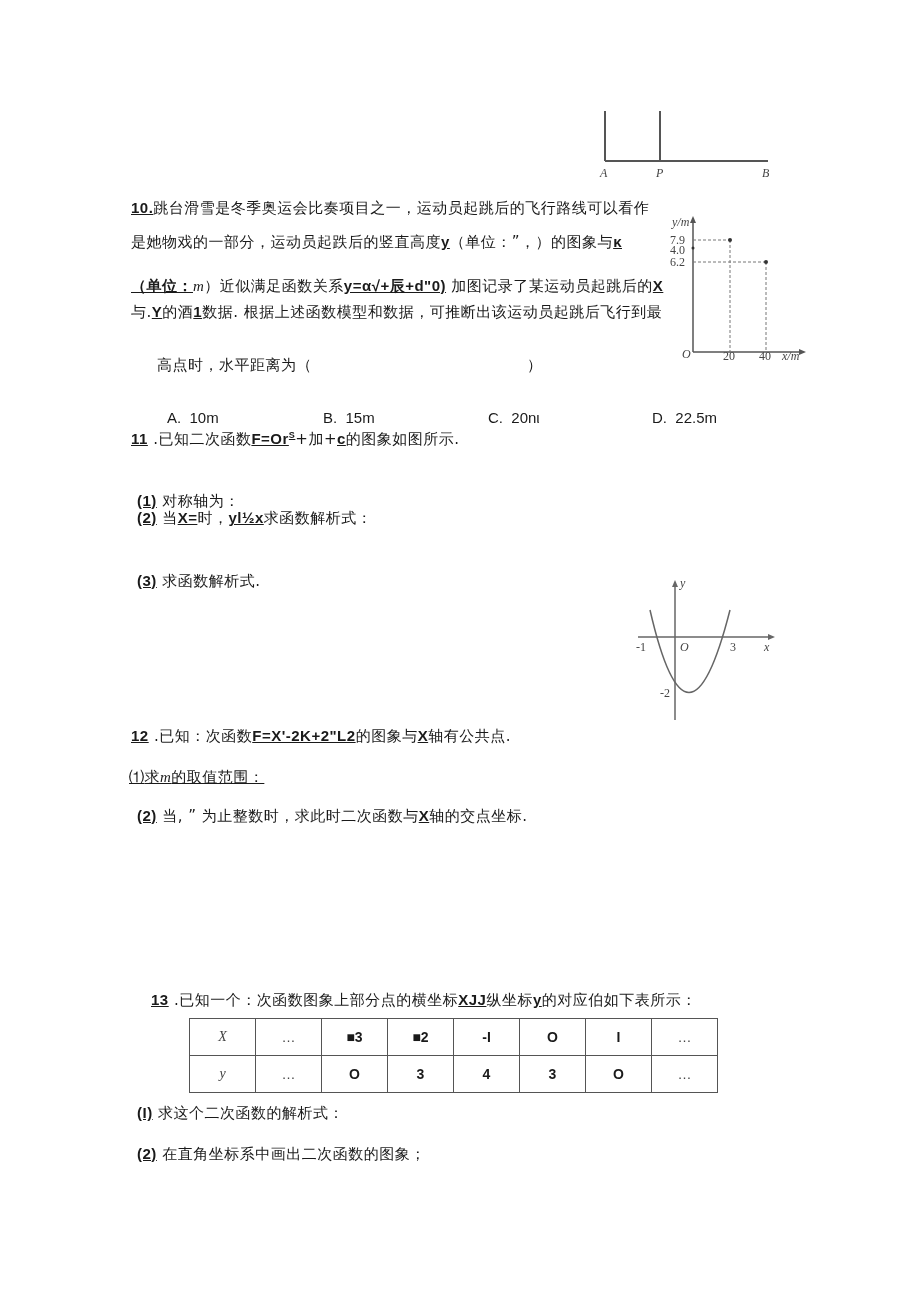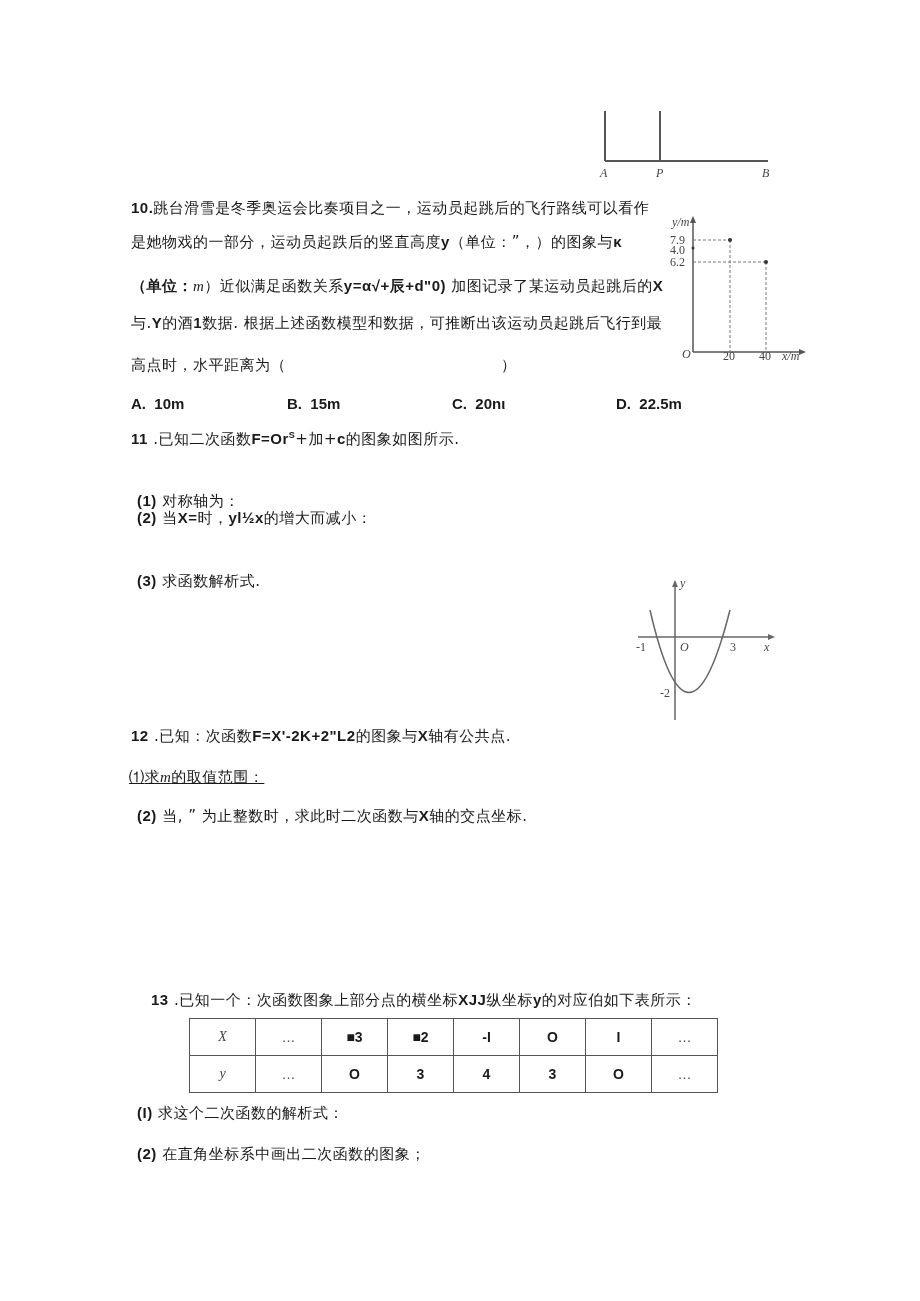--- a/index.html
+++ b/index.html
@@ -1,21 +1,21 @@
 <!DOCTYPE html>
 <html><head>
 <meta charset="utf-8">
 <style>
   html, body { margin: 0; padding: 0; background: #ffffff; }
   body { width: 920px; height: 1301px; position: relative; overflow: hidden;
          font-family: "DejaVu Sans", "Liberation Sans", sans-serif; color: #1a1a1a; }
   .line { position: absolute; left: 131px; font-size: 15px; line-height: 20px; white-space: nowrap; letter-spacing: 0.5px; }
-  .b { font-weight: bold; font-family: "Liberation Sans", "DejaVu Sans", sans-serif; }
+  .b { font-weight: bold; font-family: "Liberation Sans", "DejaVu Sans", sans-serif; text-decoration: underline; }
   .serif-i { font-family: "Liberation Serif", "DejaVu Serif", serif; font-style: italic; }
-  .opt { position: absolute; top: 395px; font-size: 15px; font-weight: bold; font-family: "Liberation Sans", sans-serif; }
+  .opt { position: absolute; top: 409px; font-size: 15px; font-weight: normal; font-family: "Liberation Sans", sans-serif; margin-left: 36px; }
   .fig { position: absolute; }
   table.data { position: absolute; left: 189px; top: 1018px; border-collapse: collapse; }
   table.data td { border: 1px solid #555; width: 65px; height: 36px; text-align: center;
                   font-size: 14px; font-weight: bold; font-family: "Liberation Sans", sans-serif; padding: 0; }
   table.data td.hdr { font-weight: normal; font-family: "Liberation Serif", serif; font-style: italic; color: #444; }
   table.data td.dots { font-weight: normal; color: #444; }
   .fig-label { font-family: "Liberation Serif", "DejaVu Serif", serif; font-style: italic; font-size: 12px; fill: #444; }
   .fig-num { font-family: "Liberation Serif", "DejaVu Serif", serif; font-size: 12px; fill: #444; }
 </style>
 </head>
@@ -32,24 +32,24 @@
 
 <div class="line" style="top:198px;">
   <span class="b">10.</span><span>跳台滑雪是冬季奥运会比奏项目之一，运动员起跳后的飞行路线可以看作</span>
 </div>
 <div class="line" style="top:232px;">
   <span>是她物戏的一部分，运动员起跌后的竖直高度</span><span class="b">y</span><span>（单位：”，）的图象与</span><span class="b">κ</span>
 </div>
 <div class="line" style="top:276px;">
   <span class="b">（单位：</span><span class="serif-i">m</span><span>）近似满足函数关系</span><span class="b">y=α√+辰+d"0)</span><span> 加图记录了某运动员起跳后的</span><span class="b">X</span>
 </div>
-<div class="line" style="top:313px;">
+<div class="line" style="top:302px;">
   <span>与.</span><span class="b">Y</span><span>的酒</span><span class="b">1</span><span>数据. 根据上述函数模型和数据，可推断出该运动员起跳后飞行到最</span>
 </div>
-<div class="line" style="top:355px;">
+<div class="line" style="top:355px;margin-left:26px;">
   <span>高点时，水平距离为（</span><span style="display:inline-block; width:215px;"></span><span>）</span>
 </div>
 
 <svg class="fig" style="left:670px; top:212px;" width="150" height="155">
   <line x1="23" y1="140" x2="23" y2="8" stroke="#555" stroke-width="1.5"></line>
   <polygon points="23,4 20,11 26,11" fill="#555"></polygon>
   <line x1="23" y1="140" x2="132" y2="140" stroke="#555" stroke-width="1.5"></line>
   <polygon points="136,140 129,137 129,143" fill="#555"></polygon>
   <line x1="23" y1="28" x2="60" y2="28" stroke="#777" stroke-dasharray="3,2"></line>
   <line x1="60" y1="28" x2="60" y2="140" stroke="#777" stroke-dasharray="3,2"></line>
@@ -73,21 +73,21 @@
 <div class="opt" style="left:452px;"><span>C.</span>&nbsp;&nbsp;<span>20nι</span></div>
 <div class="opt" style="left:616px;text-align:center;"><span>D.</span>&nbsp;&nbsp;<span>22.5m</span></div>
 
 <div class="line" style="top:425px;text-align:right;">
   <span class="b">11</span><span> .已知二次函数</span><span class="b">F=Or</span><sup class="b" style="font-size:9px;">S</sup><span>+加+</span><span class="b">c</span><span>的图象如图所示.</span>
 </div>
 <div class="line" style="left:137px; top:491px;">
   <span class="b">(1)</span> <span>对称轴为：</span>
 </div>
 <div class="line" style="left:137px; top:508px;">
-  <span class="b">(2)</span> <span>当</span><span class="b">X=</span><span>时，</span><span class="b">yl½x</span><span>的增大而减小：</span>
+  <span class="b">(2)</span> <span>当</span><span class="b">X=</span><span>时，</span><span class="b">yl½x</span><span>求函数解析式：</span>
 </div>
 <div class="line" style="left:137px; top:571px;">
   <span class="b">(3)</span> <span>求函数解析式.</span>
 </div>
 
 <svg class="fig" style="left:630px; top:575px;" width="150" height="150">
   <line x1="45" y1="145" x2="45" y2="10" stroke="#666" stroke-width="1.5"></line>
   <polygon points="45,5 42,12 48,12" fill="#666"></polygon>
   <line x1="8" y1="62" x2="140" y2="62" stroke="#666" stroke-width="1.5"></line>
   <polygon points="145,62 138,59 138,65" fill="#666"></polygon>

